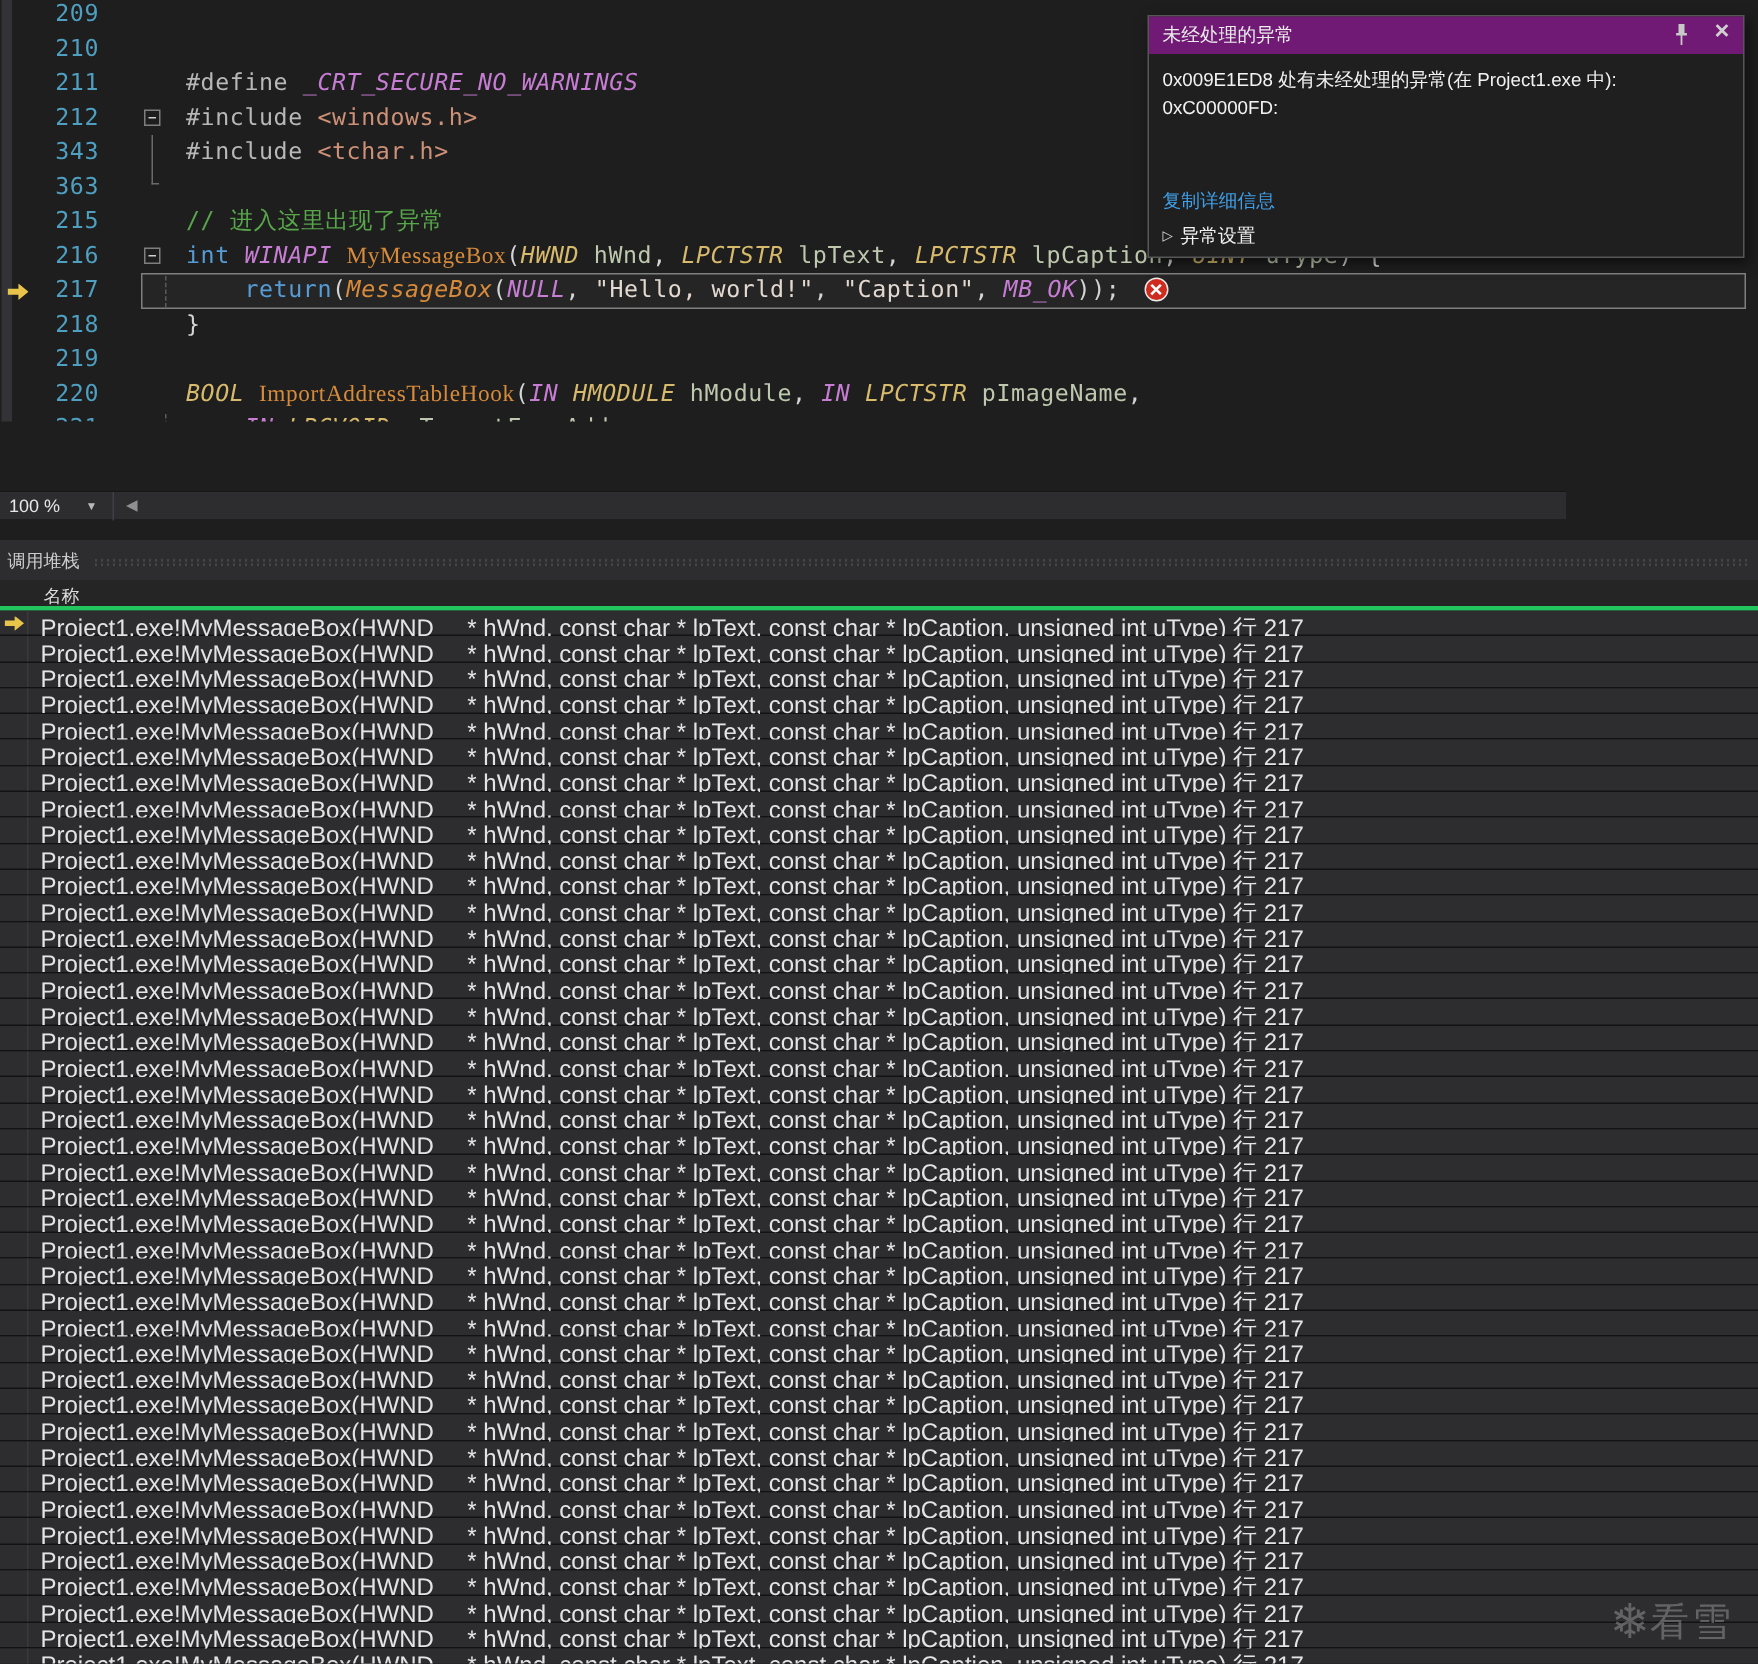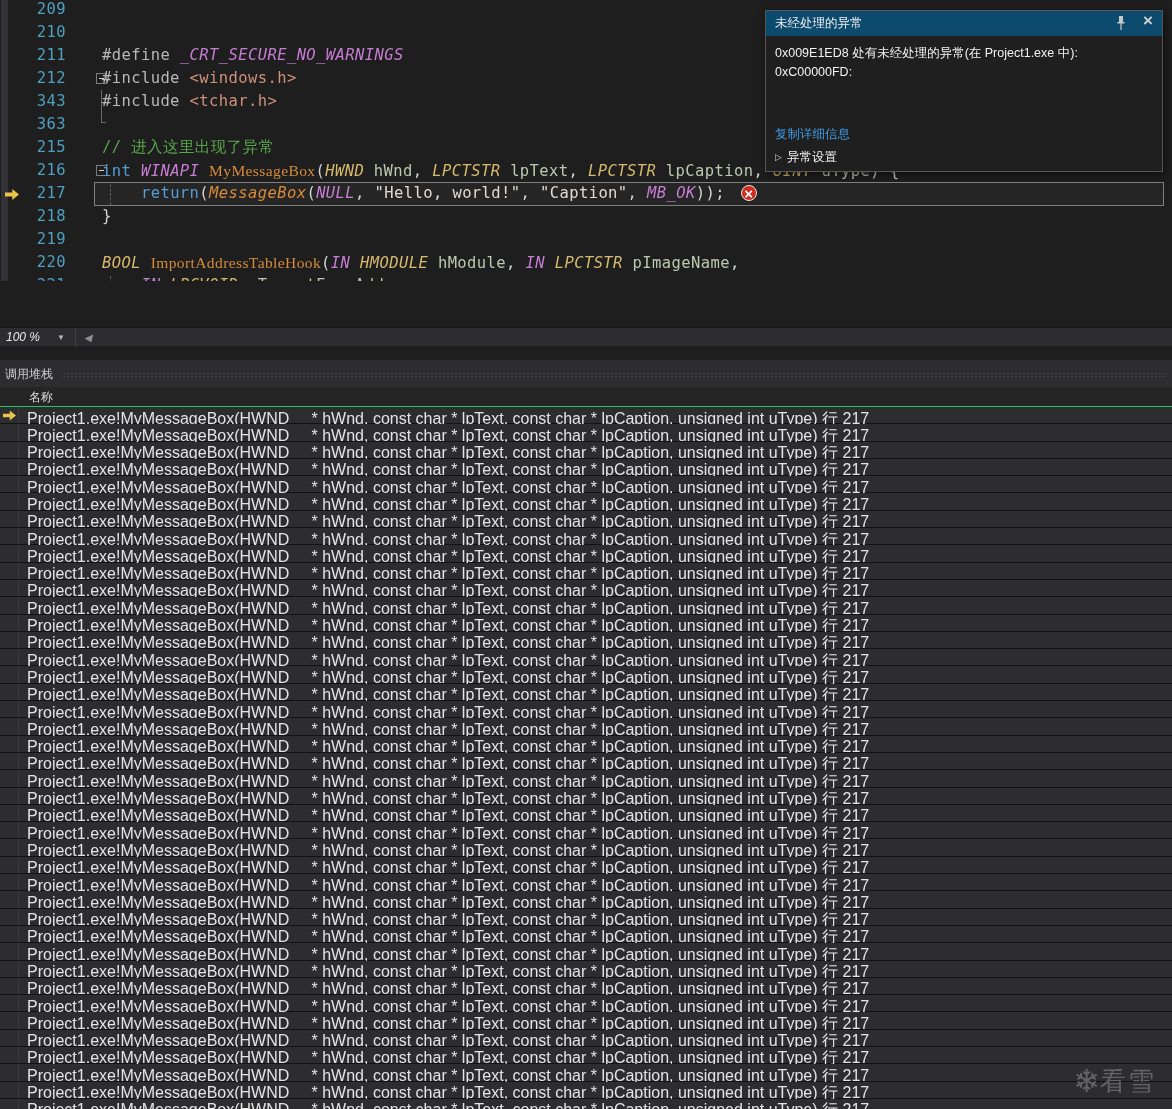--- a/index.html
+++ b/index.html
@@ -7,21 +7,21 @@
               font-family:"Liberation Sans", sans-serif; }
   #stage { position:relative; width:1172px; height:1109px; background:#1e1e1e; }
 
   
   #editor { position:absolute; left:0; top:0; width:1172px; height:281px; overflow:hidden;
             font-family:"DejaVu Sans Mono","Liberation Mono",monospace; font-size:15.5px;
             letter-spacing:0.4px; }
   #editor .margin-strip { position:absolute; left:1px; top:0; width:7px; height:327px; background:#333337; }
   .code-line { position:absolute; left:0; width:1172px; height:23px; line-height:23px; white-space:pre; }
   .lnum { position:absolute; left:22px; width:44px; text-align:right; color:#4e9fc0; }
-  .code-text { position:absolute; left:102px; top:0; white-space:pre; }
+  .code-text { position:absolute; left:124px; top:0; white-space:pre; }
   .tok { white-space:pre; }
   .tok-pp     { color:#b8b8b8; }
   .tok-macro  { color:#c77dd4; font-style:italic; }
   .tok-kw     { color:#569cd6; }
   .tok-fn     { color:#d78b3a;font-family:Liberation Serif, serif; }
   .tok-fni    { color:#d78b3a; font-style:italic; }
   .tok-type   { color:#d8ba6c; font-style:italic; }
   .tok-param  { color:#bdc8ae; }
   .tok-pun    { color:#d4d4d4; }
   .tok-str    { color:#e3d9d0; }
@@ -38,47 +38,47 @@
   #editor-exec-arrow { left:5px; top:189px; }
   .error-badge { display:inline-block; vertical-align:middle; margin-left:16px; width:16px; height:16px;
                  border-radius:50%; background:#cf2b1e; border:1px solid #e9e9e9; position:relative; top:-1px; }
   .error-badge::after { content:"×"; position:absolute; left:0; top:-4px; width:14px; text-align:center;
                         color:#fff; font-size:15px; font-weight:bold; font-family:"Liberation Sans",sans-serif; }
   .indent-guide { position:absolute; width:0; border-left:1px dashed #5a5a5a; }
   .fold-bracket { position:absolute; left:101px; top:90px; width:5px; height:33px;
                   border-left:1px solid #6a6a6a; border-bottom:1px solid #6a6a6a; }
 
   
-  #zoom-bar { position:absolute; left:0; top:327px; width:1172px; height:19px; background:#2d2d30;
-              border-top:1px solid #171717;font-style:italic; }
+  #zoom-bar { position:absolute; left:0; top:327px; width:1044px; height:19px; background:#2d2d30;
+              border-top:1px solid #171717; }
   #zoom-select { position:absolute; left:0; top:0; width:76px; height:19px; color:#e6e6e6; font-size:12px;
                  line-height:18px; padding-left:6px; border-right:1px solid #3f3f46; }
   #zoom-caret { position:absolute; left:57px; top:1px; font-size:8px; color:#b9b9b9; line-height:17px; }
   #hscroll-left { position:absolute; left:84px; top:1px; font-size:10px; color:#8f8f8f; line-height:17px; }
 
   
   #callstack { position:absolute; left:0; top:360px; width:1172px; height:763px; background:#252526; overflow:hidden; }
   #cs-titlebar { position:absolute; left:0; top:0; width:1172px; height:27px; background:#2d2d30; }
   #cs-title { position:absolute; left:5px; top:6px; font-size:12px; color:#cccccc; }
   #cs-grip { position:absolute; left:62px; right:6px; top:12px; height:6px;
              background-image:radial-gradient(#45454b 1px, transparent 1px); background-size:4px 3px; }
   #cs-header { position:absolute; left:0; top:27px; width:1172px; height:20px; background:#252526;
-               border-bottom:1px solid #22c55e; }
+               border-bottom:3px solid #22c55e; }
   #cs-header-name { position:absolute; left:29px; top:2px; font-size:12px; color:#dcdcdc; }
   #cs-rows { position:absolute; left:0; top:47px; width:1172px; height:716px; overflow:hidden; }
   .cs-row { position:relative; width:1172px; height:17.3px; background:#2d2d30; border-bottom:1px solid #121214; }
   .cs-gutter { position:absolute; left:0; top:0; width:19px; height:100%; border-right:1px solid #3a3a3e; }
   .cs-arrow { position:absolute; left:3px; top:3.5px; width:13px; height:10px; background:#e9c44b;
               clip-path:polygon(0 32%,52% 32%,52% 0,100% 50%,52% 100%,52% 68%,0 68%); }
   .cs-text { position:absolute; left:27px; top:1.5px; font-size:16px; color:#e4e4e4; white-space:nowrap; }
 
   
   #exc-popup { position:absolute; left:765px; top:10px; width:398px; height:162px; background:#1f1f20;
                border:1px solid #565656; box-shadow:2px 3px 8px rgba(0,0,0,0.55); z-index:20; }
-  #exc-titlebar { position:absolute; left:0; top:0; width:100%; height:25px; background:#0c4a6e; }
+  #exc-titlebar { position:absolute; left:0; top:0; width:100%; height:25px; background:#701a75; }
   #exc-title { position:absolute; left:9px; top:4px; font-size:12.5px; color:#ececec; }
   #exc-pin { position:absolute; right:34px; top:4px; width:14px; height:16px; color:#c8c8c8; }
   #exc-close { position:absolute; right:9px; top:0px; font-size:17px; color:#d0d0d0; font-weight:bold; }
   #exc-msg { position:absolute; left:9px; top:33px; width:382px; font-size:12.5px; color:#f2f2f2; line-height:19px; }
   #exc-copy { position:absolute; left:9px; top:115px; font-size:12.5px; color:#3f9fe8; }
   #exc-settings { position:absolute; left:9px; top:138px; font-size:12.5px; color:#f0f0f0; }
   #exc-settings .tri { font-size:9px; color:#d8d8d8; margin-right:5px; position:relative; top:-1px; }
 
   
   #watermark { position:absolute; right:16px; bottom:12px; display:flex; align-items:center;

